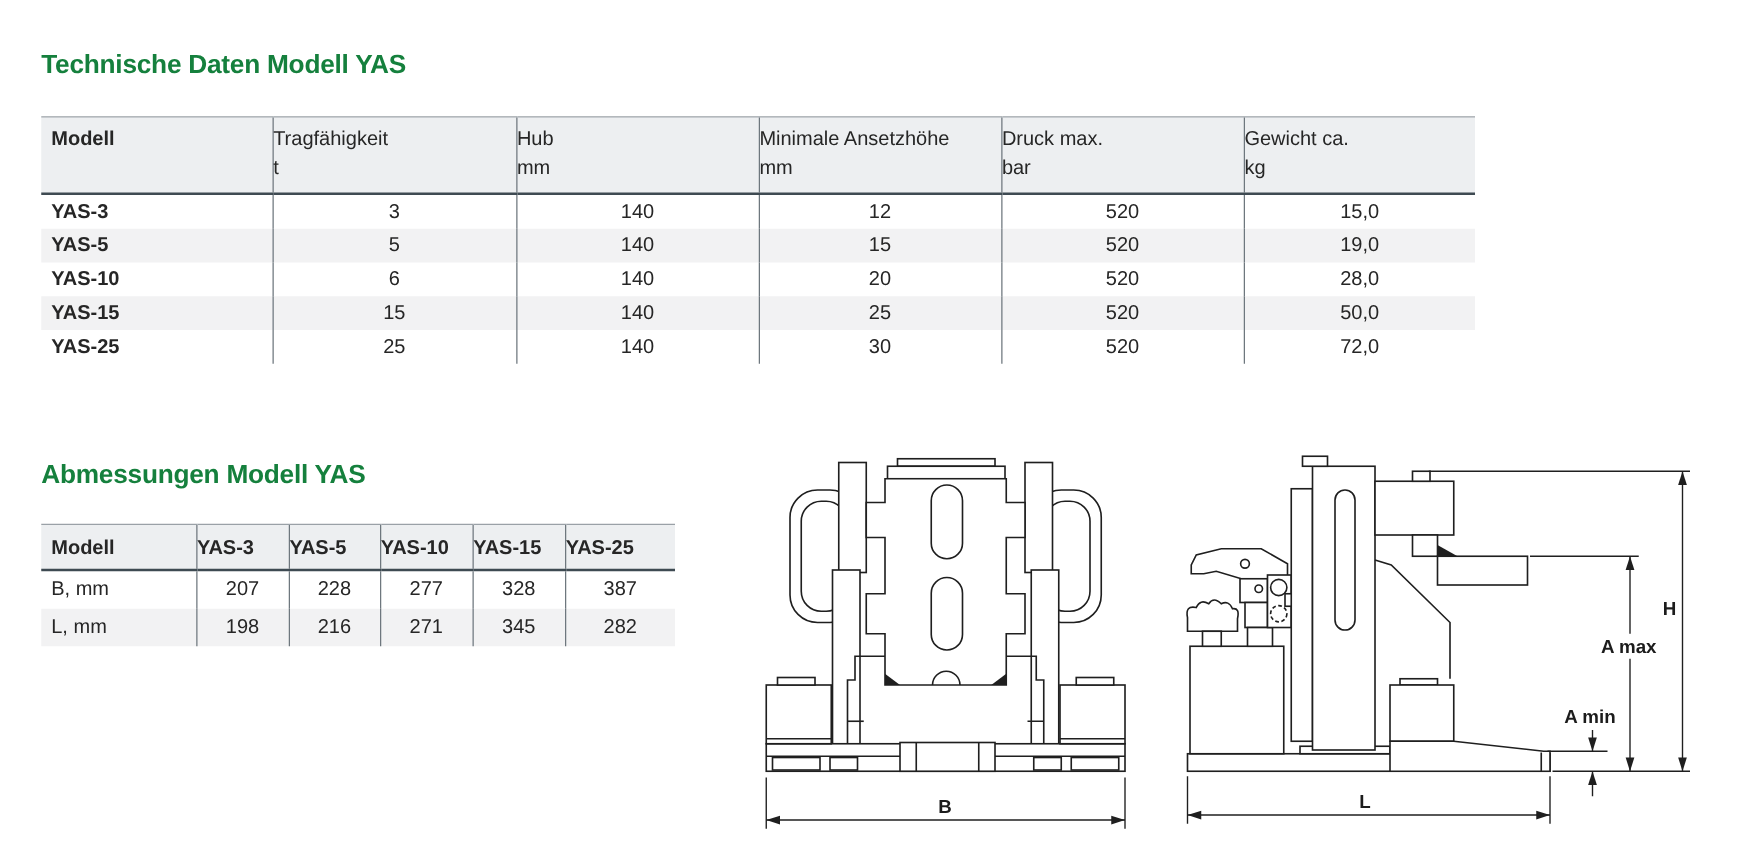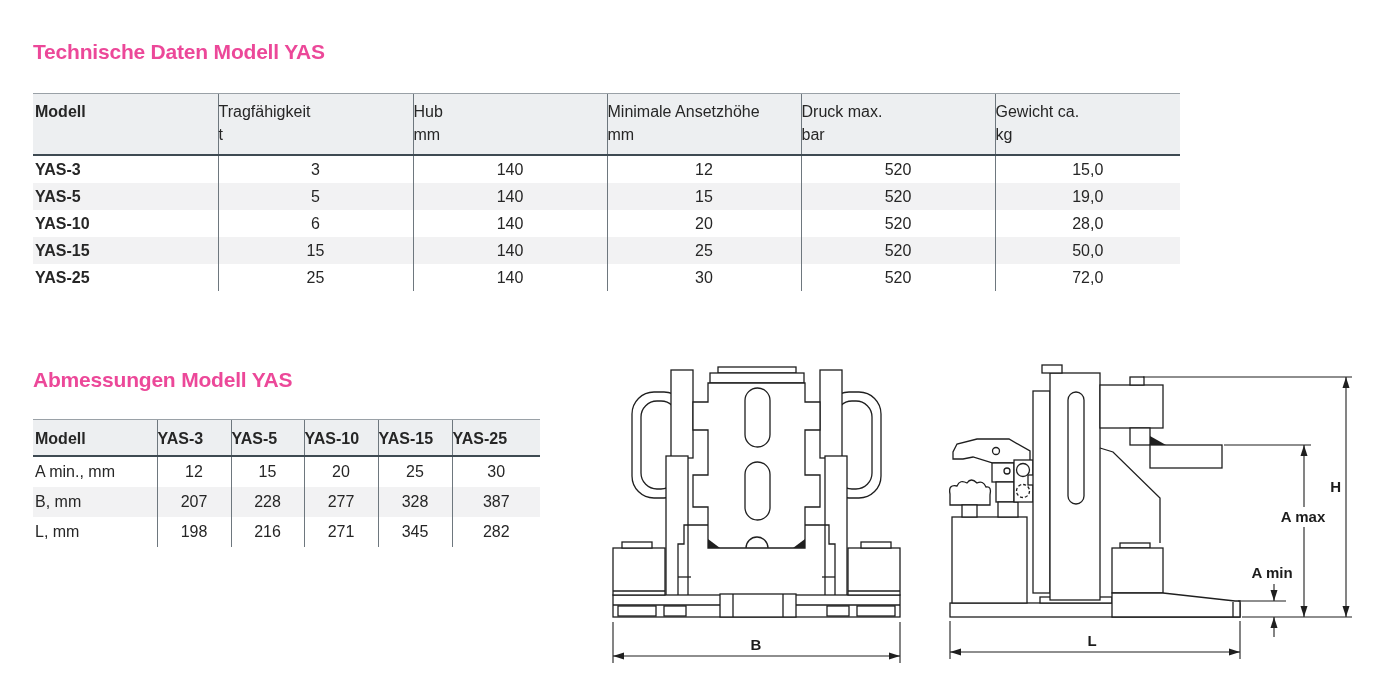--- a/index.html
+++ b/index.html
@@ -7,38 +7,38 @@
     --divider:#6e777e; --text:#262626; --line:#1f1f1f;
   }
   *{margin:0;padding:0;box-sizing:border-box;}
   html,body{background:#fff;}
   body{
     width:1390px;height:681px;position:relative;overflow:hidden;
     font-family:"Liberation Sans",sans-serif;color:var(--text);
   }
   .title{
     position:absolute;left:33px;font-size:21px;font-weight:bold;
-    color:#ec4899;letter-spacing:-0.2px;white-space:nowrap;
+    color:#15803d;letter-spacing:-0.2px;white-space:nowrap;
   }
   #title-technical{top:40px;}
   #title-dimensions{top:368px;text-align:center;}
 
   table{border-collapse:collapse;table-layout:fixed;position:absolute;left:33px;background:#fff;}
   #table-technical{top:93px;width:1147px;}
   #table-dimensions{top:419px;width:507px;}
 
   thead th{
     background:var(--headerbg);
     border-top:1px solid #9aa1a7;
     border-bottom:2px solid var(--dark);
     font-weight:normal;text-align:left;vertical-align:top;
     font-size:16px;line-height:23px;padding-top:6px;
   }
   th,td{border-left:1px solid var(--divider);}
-  th:first-child,td:first-child{border-left:none;text-align:left;padding-left:2px;}
+  th:first-child,td:first-child{border-left:none;text-align:left;padding-left:8px;}
 
   #table-technical thead th{height:61px;}
   #table-technical thead th:first-child{font-weight:bold;}
   #table-technical tbody td{height:27px;line-height:27px;font-size:16px;text-align:center;}
   #table-technical tbody td:first-child{font-weight:bold;text-align:left;}
 
   #table-dimensions thead th{height:36px;font-weight:bold;padding-top:7px;}
   #table-dimensions tbody td{height:30px;line-height:30px;font-size:16px;text-align:center;}
   #table-dimensions tbody td:first-child{text-align:left;}
 
@@ -156,28 +156,20 @@
       <tr>
         <th>Modell</th>
         <th>YAS-3</th>
         <th>YAS-5</th>
         <th>YAS-10</th>
         <th>YAS-15</th>
         <th>YAS-25</th>
       </tr>
     </thead>
   <tbody>
-      <tr>
-        <td>A min., mm</td>
-        <td>12</td>
-        <td>15</td>
-        <td>20</td>
-        <td>25</td>
-        <td>30</td>
-      </tr>
       <tr>
         <td>B, mm</td>
         <td>207</td>
         <td>228</td>
         <td>277</td>
         <td>328</td>
         <td>387</td>
       </tr>
       <tr>
         <td>L, mm</td>

